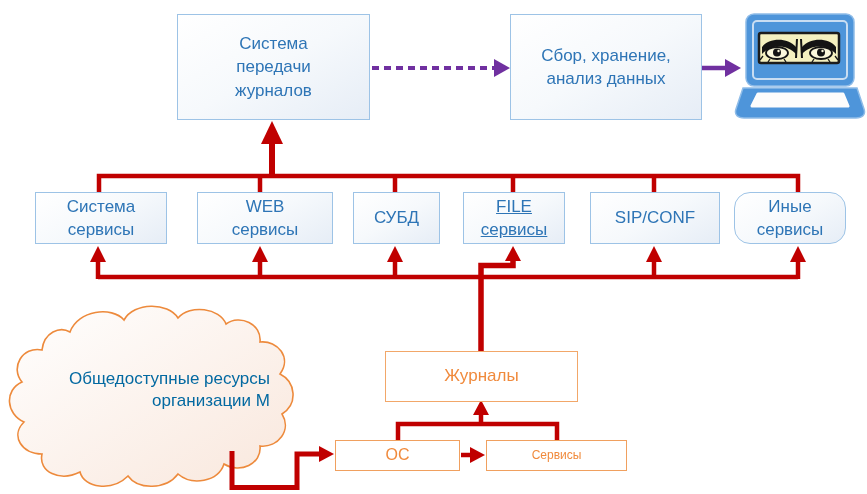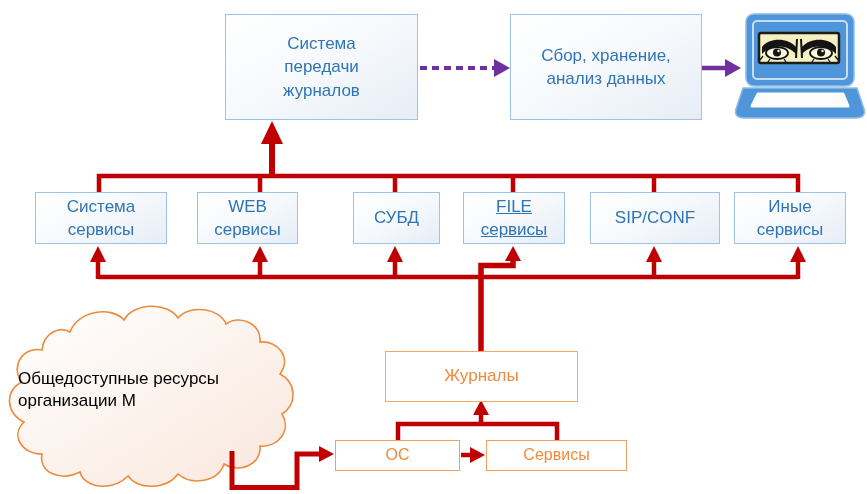--- a/index.html
+++ b/index.html
@@ -22,38 +22,38 @@
     color:#2E75B6;
     font-size:17px;line-height:1.38;
   }
   .node-orange{
     border:1.4px solid #F0A05F;
     background:#ffffff;
     color:#F08A3C;
     font-size:17px;line-height:1.3;
   }
   
-  .n-logsys{left:177px;top:14px;width:193px;height:106px;margin-left:48px;}
+  .n-logsys{left:177px;top:14px;width:193px;height:106px;}
   .n-logsys span{max-width:120px;}
   .n-collect{left:510px;top:14px;width:192px;height:106px;text-align:center;}
   .n-collect span{max-width:160px;}
   .svc{top:192px;height:52px;}
   .svc-0{left:35px;width:132px;}  .svc-0 span{max-width:100px;}
-  .svc-1{left:197px;width:101px;} .svc-1 span{max-width:90px;}
+  .svc-1{left:197px;width:136px;} .svc-1 span{max-width:90px;}
   .svc-2{left:353px;width:87px;}
   .svc-3{left:463px;width:102px;} .svc-3 span{max-width:80px;text-decoration:underline;}
   .svc-4{left:590px;width:130px;}
-  .svc-5{left:734px;width:112px;} .svc-5 span{max-width:80px;}
+  .svc-5{left:734px;width:112px;border-radius:16px;} .svc-5 span{max-width:80px;}
   .n-logs{left:385px;top:351px;width:193px;height:51px;border-color:#F2A769;}
   .n-os{left:335px;top:440px;width:125px;height:31px;font-size:16px;}
-  .n-srv{left:486px;top:440px;width:141px;height:31px;font-size:16px;}
+  .n-srv{left:486px;top:440px;width:141px;height:31px;font-size:12px;}
   .cloud-label{
     position:absolute;z-index:2;
     left:18px;top:368px;width:252px;
-    text-align:left;color:#000000;
+    text-align:right;color:#0369a1;
     font-size:17px;line-height:1.3;
   }
 </style>
 </head>
 <body>
 
 <div class="canvas">
 
   <svg class="wires" width="867" height="494" viewBox="0 0 867 494">
     <defs>

